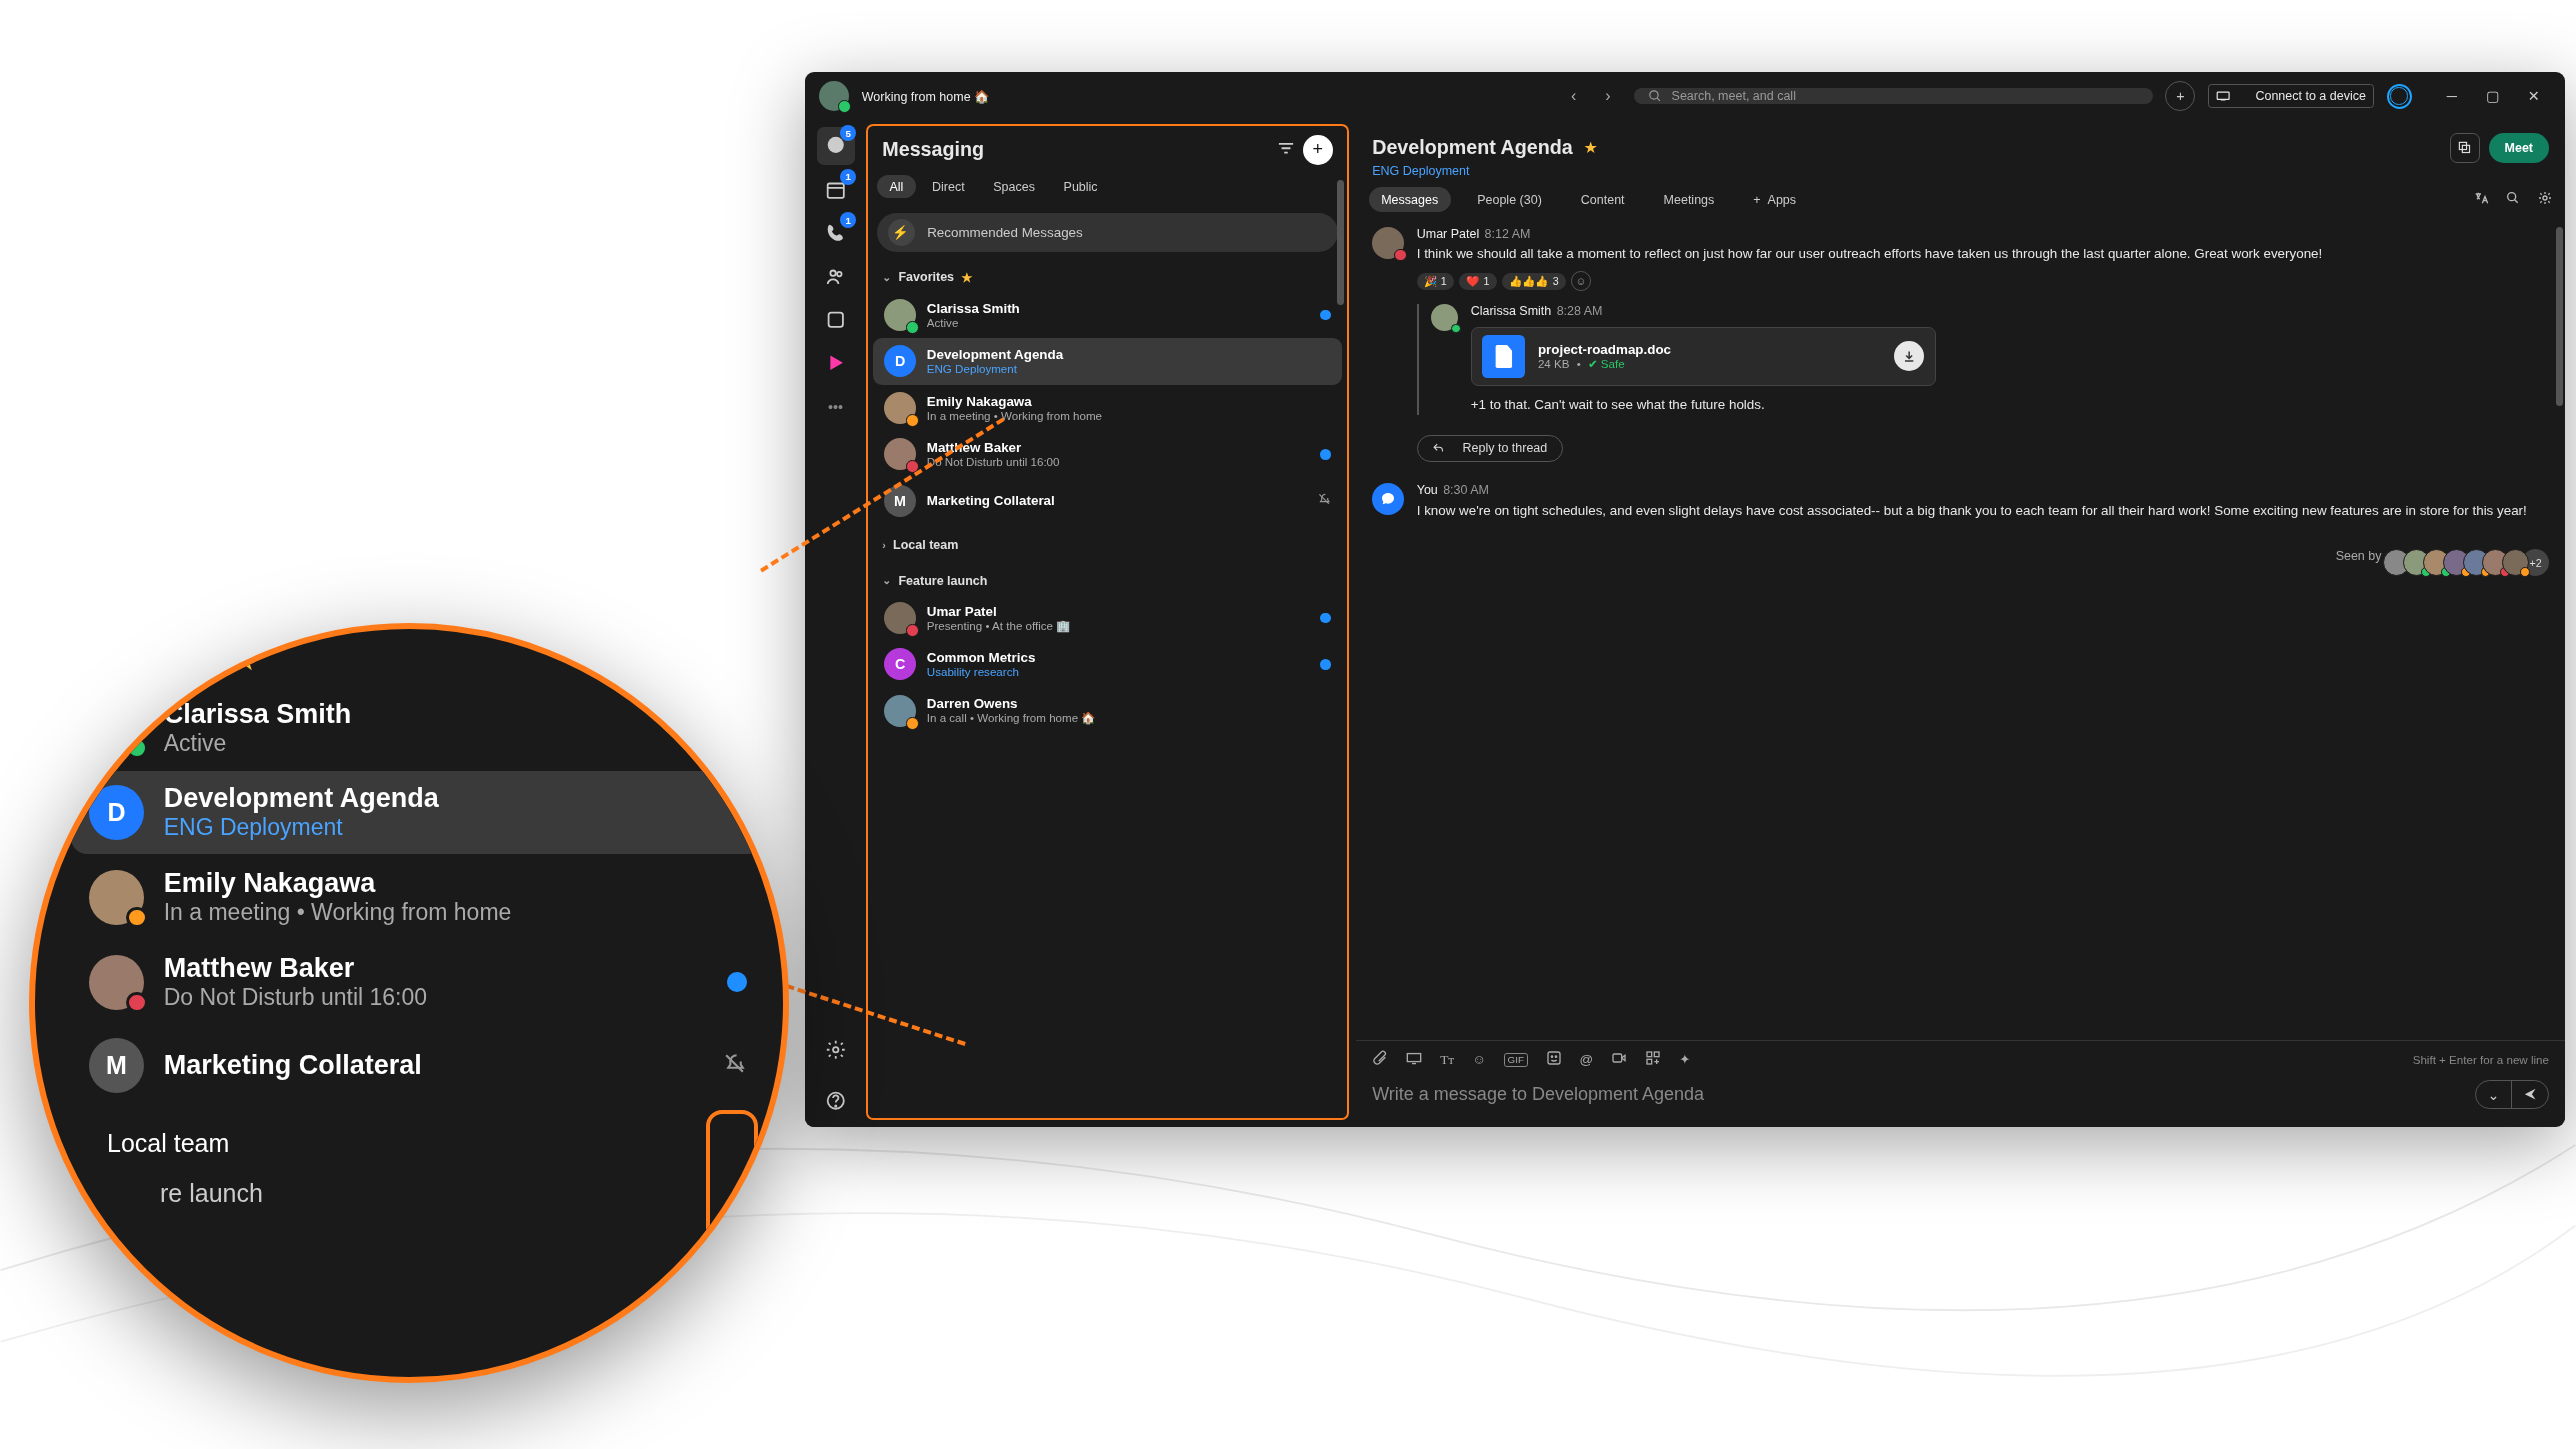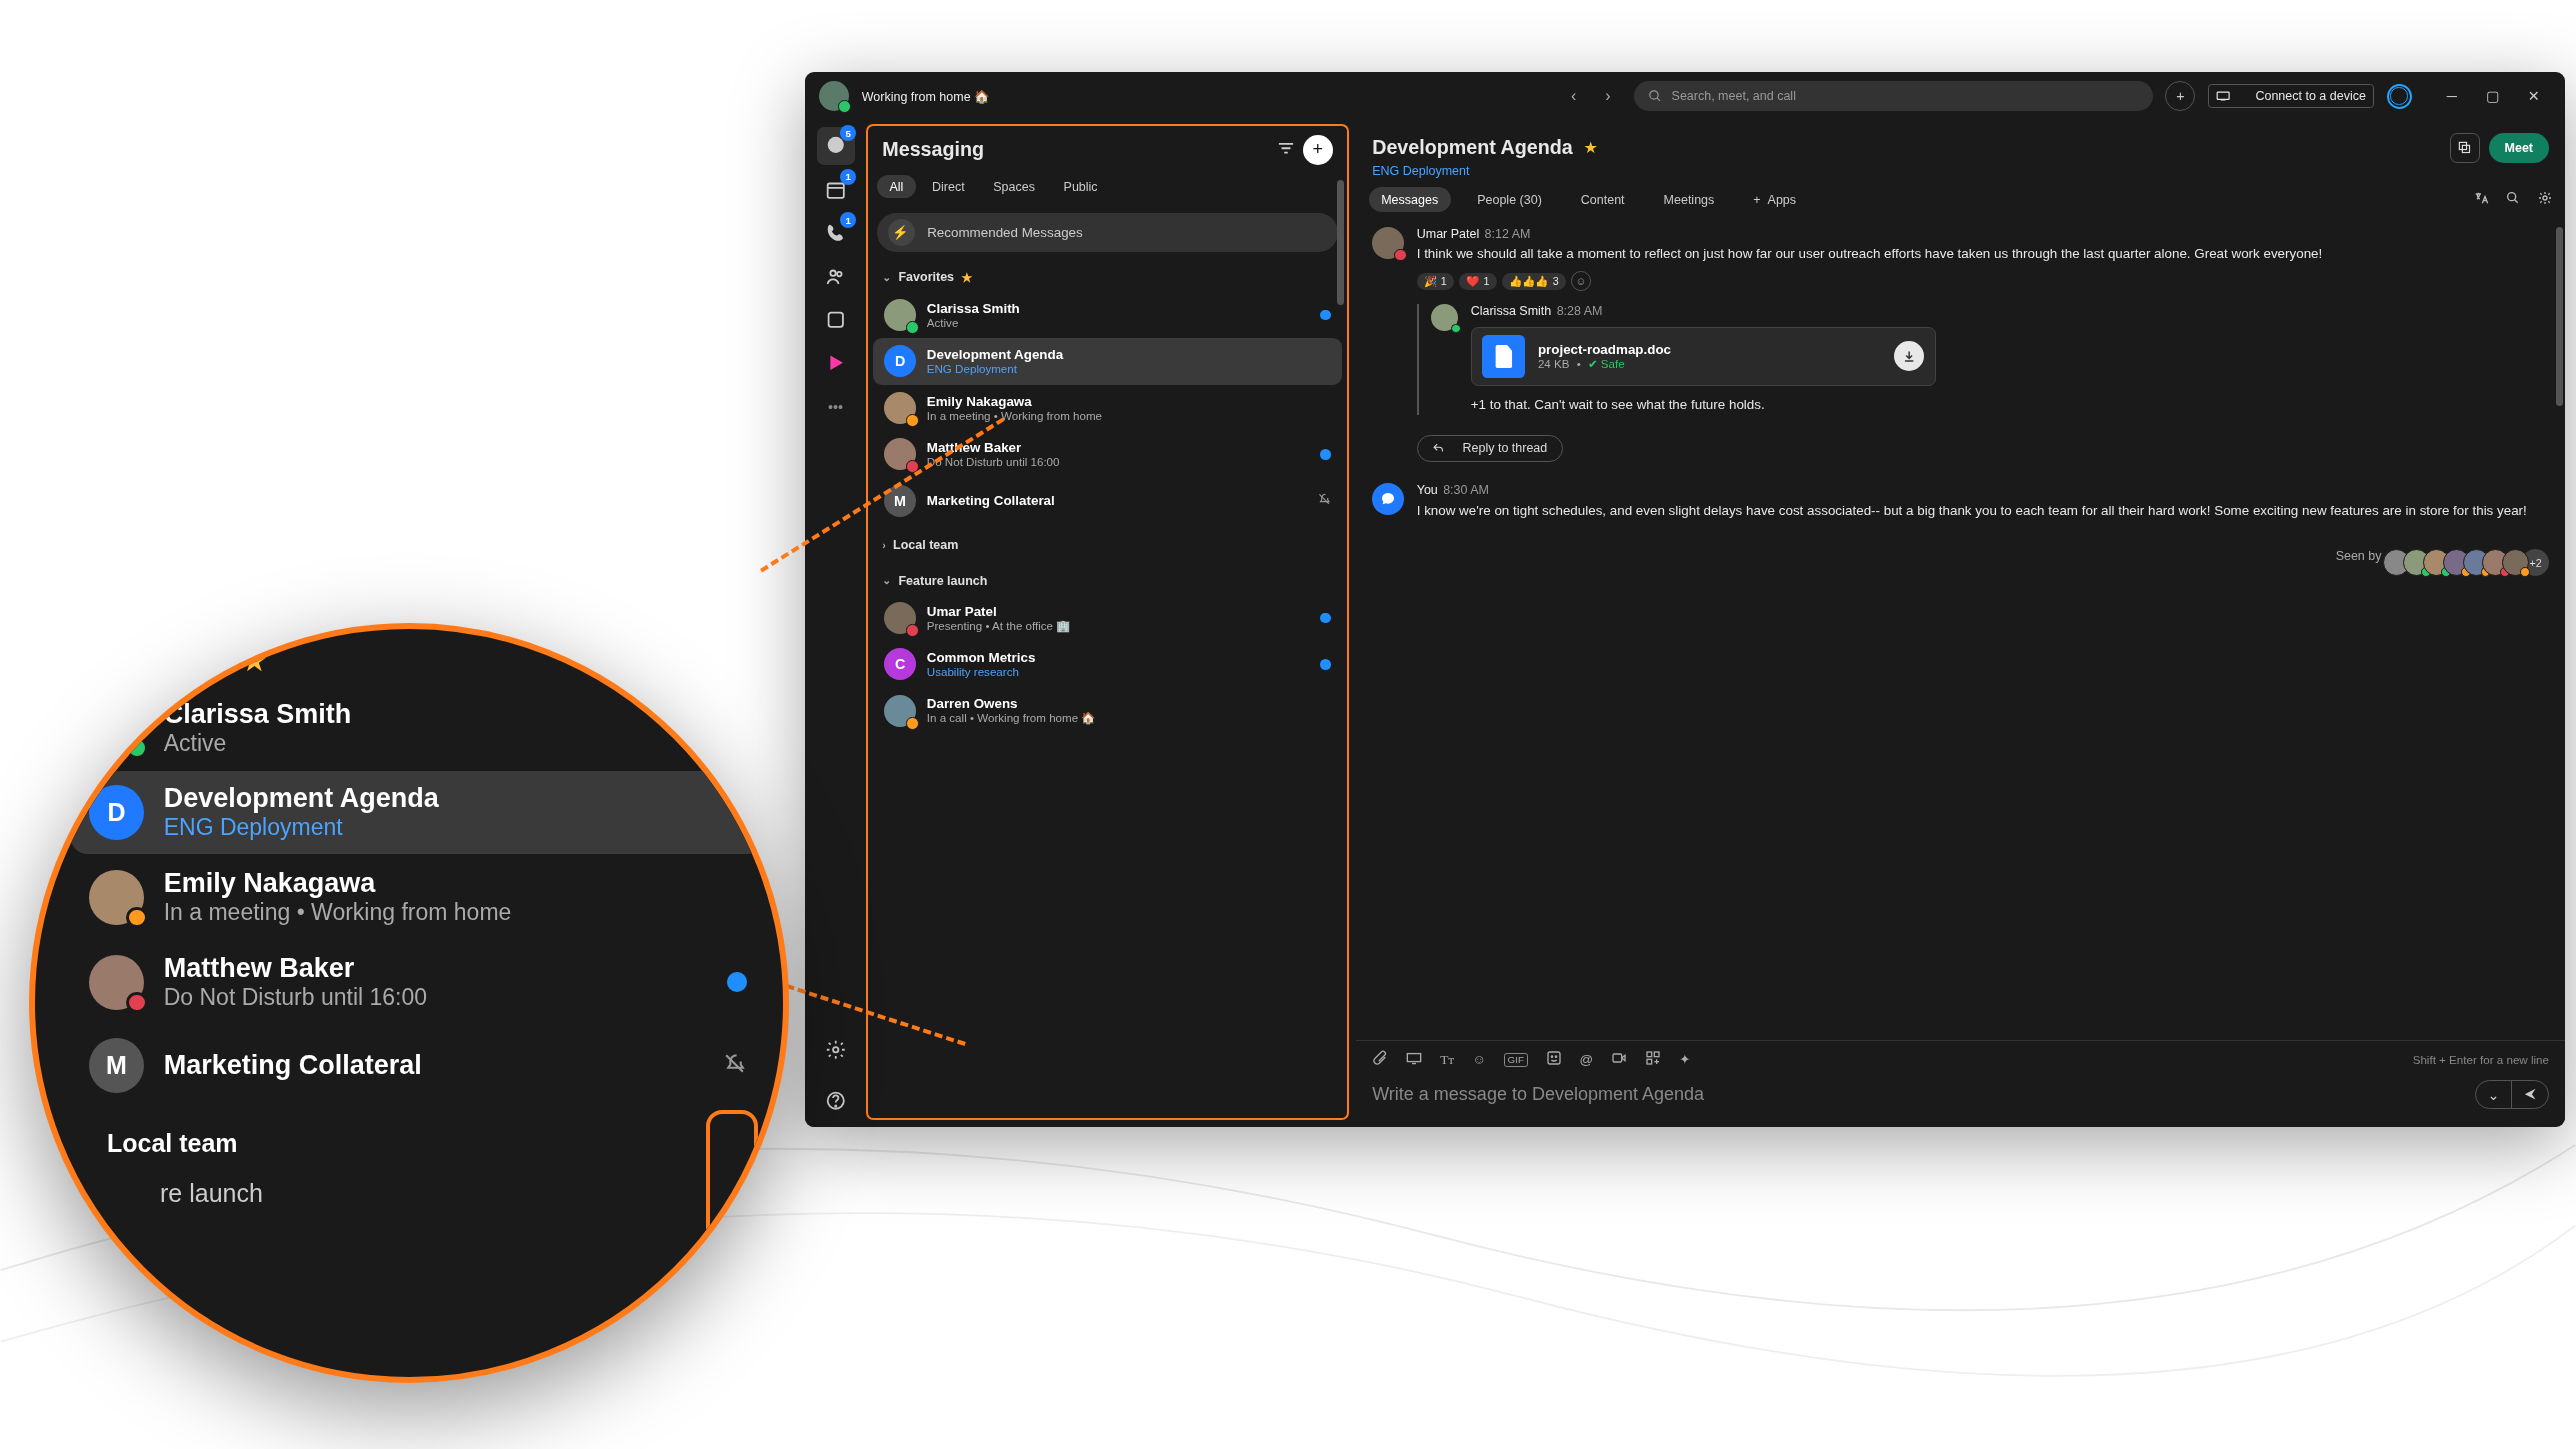--- a/index.html
+++ b/index.html
@@ -8,21 +8,21 @@
 
 .app{position:absolute;left:805px;top:72px;width:1760px;height:1055px;background:#1a1a1a;border-radius:9px;color:#e8e8e8;box-shadow:0 18px 72px rgba(0,0,0,.35);display:flex;flex-direction:column;overflow:hidden}
 
 .titlebar{height:48px;display:flex;align-items:center;padding:0 10.7px;gap:12.5px}
 .titlebar .profile{width:30px;height:30px;border-radius:50%;background:#5a7a6a;position:relative;margin-left:3.6px}
 .titlebar .profile::after{content:"";position:absolute;right:-1.8px;bottom:-1.8px;width:10.7px;height:10.7px;border-radius:50%;background:#2ac769;border:1.8px solid #1a1a1a}
 .titlebar .status{font-size:12.5px;color:#eee;font-weight:500}
 .titlebar .status .house{margin-left:3.6px}
 .titlebar .nav{margin-left:auto;display:flex;gap:7.2px;color:#aaa}
 .titlebar .nav .arrow{width:27px;text-align:center;cursor:pointer;font-size:16px}
-.search{flex:0 0 519px;height:30px;background:#333;border-radius:16px;display:flex;align-items:center;padding:0 14.3px;color:#999;font-size:12.5px;gap:9px}
+.search{flex:0 0 519px;height:16px;background:#333;border-radius:16px;display:flex;align-items:center;padding:0 14.3px;color:#999;font-size:12.5px;gap:9px}
 .search svg{width:14.3px;height:14.3px}
 .plus-circle{width:30px;height:30px;border-radius:50%;background:transparent;border:0.9px solid #555;display:flex;align-items:center;justify-content:center;color:#ccc;cursor:pointer}
 .connect{display:flex;align-items:center;gap:25px;color:#e8e8e8;font-size:12.5px;font-weight:500;padding:3.6px 7.2px;cursor:pointer;border-radius:3.6px;border:0.9px solid #555}
 .globe{width:25px;height:25px;border-radius:50%;border:2.7px solid #1fa5ff;padding:1.8px;position:relative}
 .globe::after{content:"";position:absolute;inset:1.8px;border-radius:50%;border:0.9px solid #1fa5ff}
 .winctrl{display:flex;gap:0;margin-left:7.2px}
 .winctrl div{width:41px;height:27px;display:flex;align-items:center;justify-content:center;color:#ccc;cursor:pointer}
 
 .body{flex:1;display:flex;overflow:hidden}
 
@@ -123,21 +123,21 @@
 .compose-row .input{flex:1;color:#888;font-size:18px}
 .compose-row .sendwrap{display:flex;gap:0;border:0.9px solid #555;border-radius:16px;overflow:hidden}
 .compose-row .sendwrap div{width:36px;height:27px;display:flex;align-items:center;justify-content:center;color:#ccc;cursor:pointer}
 .compose-row .sendwrap div:first-child{border-right:0.9px solid #555}
 
 .msgs .vscroll{position:absolute;right:1.8px;top:5.4px;width:7.2px;height:179px;background:#555;border-radius:3.6px}
 
 
 .zoom{position:absolute;left:29px;top:623px;width:760px;height:760px;border-radius:50%;border:6.3px solid #ff7a18;background:#1a1a1a;overflow:hidden;box-shadow:0 27px 89px rgba(0,0,0,.4)}
 .zoom-inner{position:absolute;top:-54px;left:36px;right:18px}
-.zsec{padding:7.2px 0;font-size:27px;color:#fff;font-weight:700;display:flex;gap:10.7px;align-items:center}
+.zsec{padding:7.2px 0;font-size:27px;color:#fff;font-weight:400;display:flex;gap:10.7px;align-items:center}
 .zsec .star{color:#ffbf3a}
 .zentry{display:flex;align-items:center;gap:19.7px;padding:12.5px 18px;margin:1.8px 0;border-radius:16px;position:relative}
 .zentry.selected{background:#3a3a3a}
 .zentry .zav{width:55px;height:55px;border-radius:50%;background:#666;position:relative;flex:none;display:flex;align-items:center;justify-content:center;font-size:25px;font-weight:600;color:#fff}
 .zentry .zav.blue{background:#1f7aff}
 .zentry .zav.gray{background:#555}
 .zentry .zav .pres{position:absolute;right:-3.6px;bottom:-3.6px;width:21.5px;height:21.5px;border-radius:50%;border:3.6px solid #1a1a1a}
 .zentry .ztxt{flex:1}
 .zentry .zname{font-size:27px;font-weight:600;color:#fff}
 .zentry .zsub{font-size:23px;color:#aaa}

